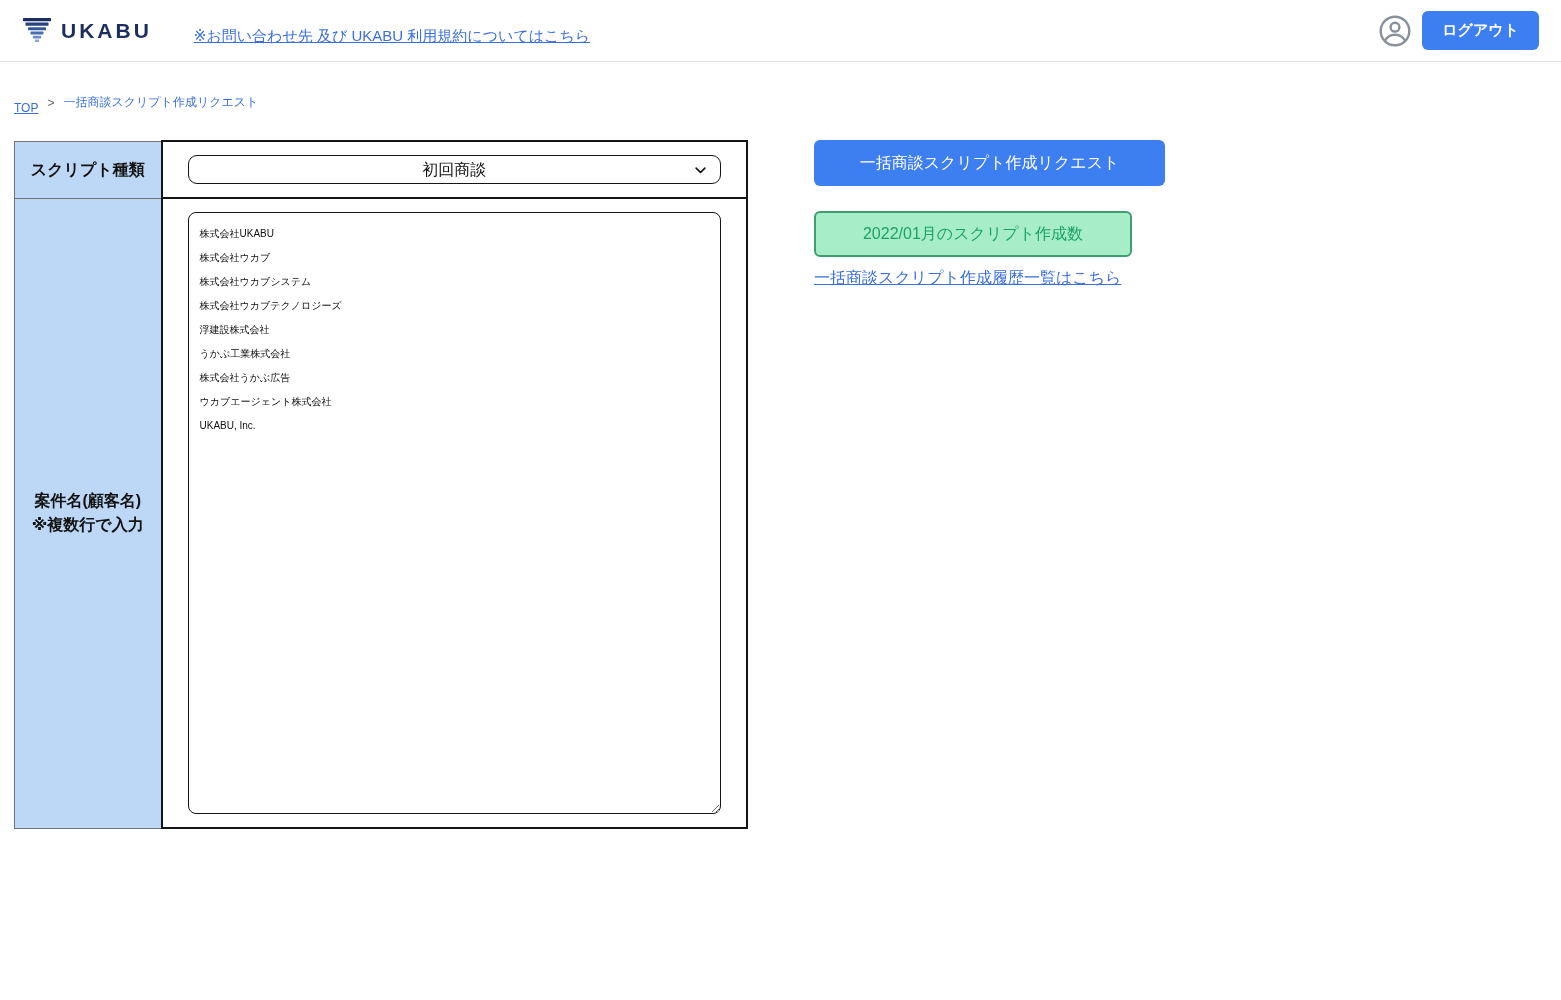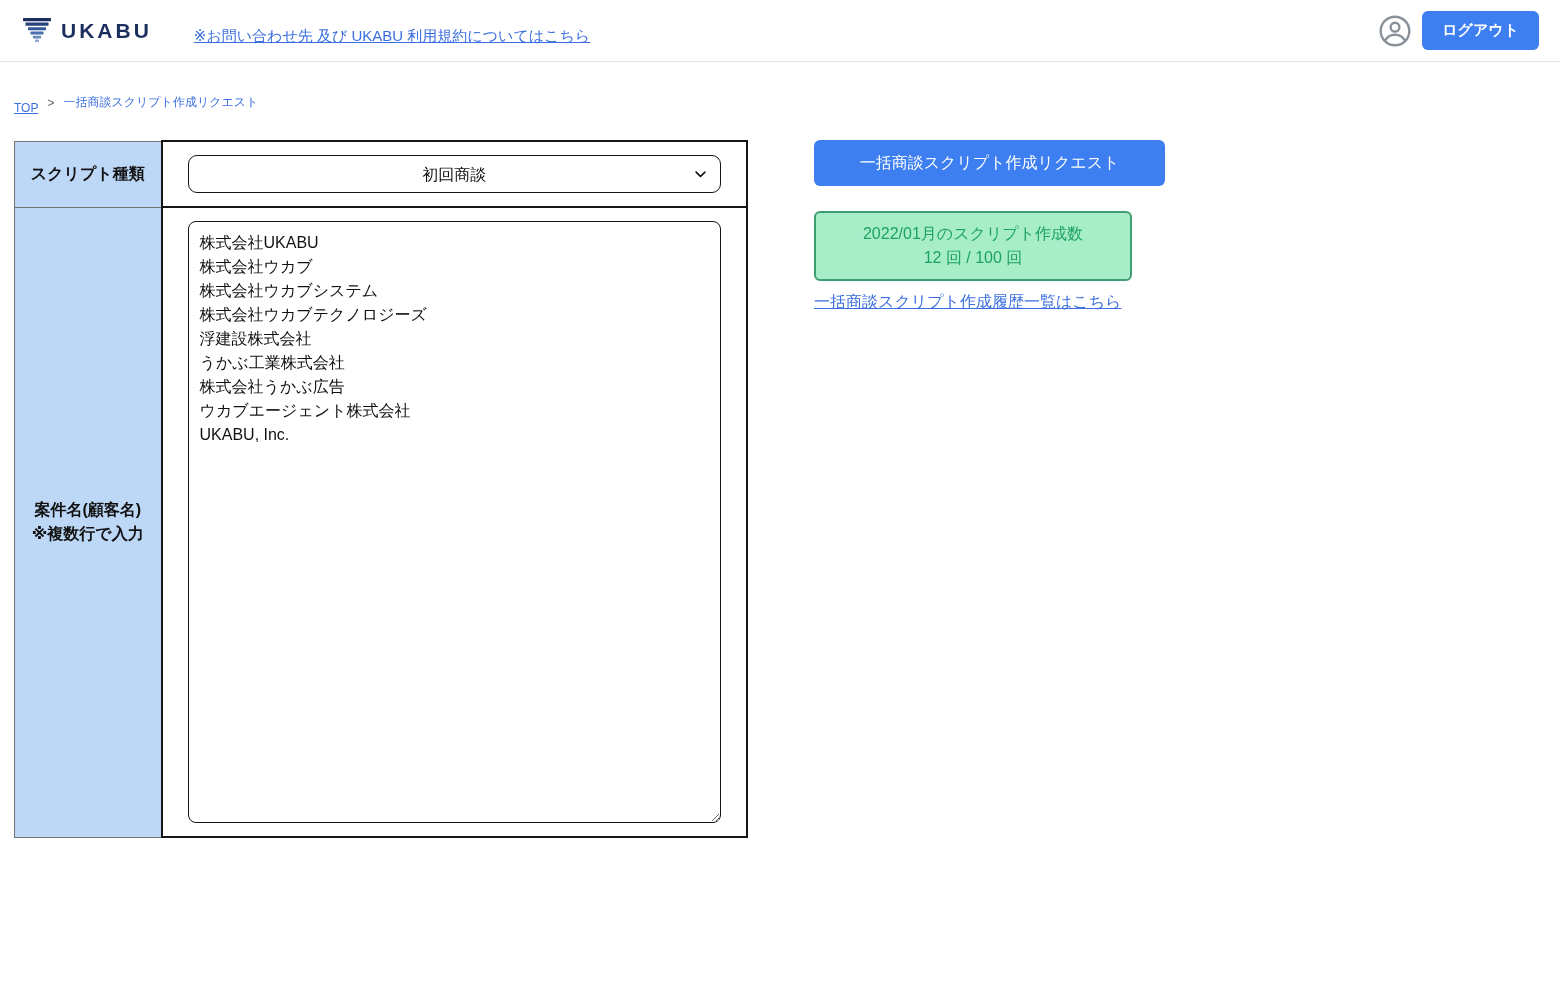--- a/index.html
+++ b/index.html
@@ -75,21 +75,21 @@
     color: #111;
   }
   table.form-table td {
     border: 2px solid #151515;
     background: #fff;
     padding: 13px 25px;
     vertical-align: middle;
   }
   .select-wrap { position: relative; }
   select.script-type {
-    width: 100%; height: 38px;
+    width: 100%; height: 29px;
     border: 1.5px solid #151515;
     border-radius: 9px;
     background: #fff;
     font-size: 16px;
     font-family: inherit;
     text-align: center;
     text-align-last: center;
     appearance: none;
     -webkit-appearance: none;
     padding: 0 34px;
@@ -101,21 +101,21 @@
     transform: translateY(-50%);
     pointer-events: none;
     display: flex;
   }
   textarea.case-names {
     display: block;
     width: 100%; height: 602px;
     border: 1.5px solid #151515;
     border-radius: 8px;
     padding: 9px 11px;
-    font-size: 16px; line-height: 24px;
+    font-size: 10px; line-height: 24px;
     font-family: inherit;
     color: #111;
     resize: vertical;
     outline: none;
   }
   td.textarea-cell { padding: 21px 25px 30px 25px; }
 
   
   .action-panel { display: flex; flex-direction: column; align-items: flex-start; }
   .request-btn {
@@ -217,18 +217,17 @@
 UKABU, Inc.</textarea>
       </td>
     </tr>
   </tbody>
     </table>
 
   <div class="action-panel">
     <button class="request-btn">一括商談スクリプト作成リクエスト</button>
     <div class="quota-box">
       <div>2022/01月のスクリプト作成数</div>
-      <div>12 回 / 100 回</div>
     </div>
     <a class="history-link">一括商談スクリプト作成履歴一覧はこちら</a>
   </div>
 
 </div>
 
 </body></html>

